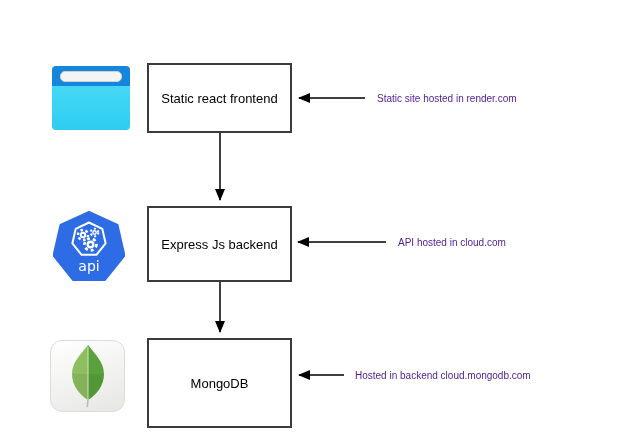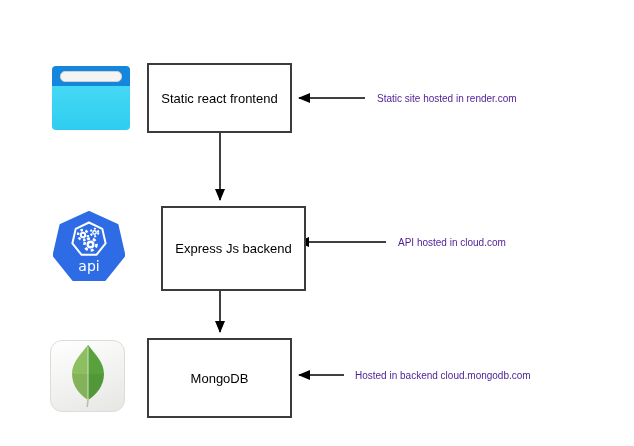--- a/index.html
+++ b/index.html
@@ -13,22 +13,22 @@
   .connectors{position:absolute;left:0;top:0;width:634px;height:446px;pointer-events:none;}
   .node{
     position:absolute;
     box-sizing:border-box;
     border:2px solid #3b3b3b;
     background:#ffffff;
     display:flex;align-items:center;justify-content:center;
     font-size:13px;color:#000000;
   }
   .node-frontend{left:147px;top:63px;width:145px;height:70px;}
-  .node-backend{left:161px;top:206px;width:145px;height:85px;}
-  .node-database{left:147px;top:338px;width:145px;height:80px;}
+  .node-backend{left:147px;top:206px;width:145px;height:76px;}
+  .node-database{left:147px;top:338px;width:145px;height:90px;}
   .annotation{
     position:absolute;
     font-size:10px;color:#4c1d95;
     white-space:nowrap;
     transform:translateY(-50%);
   }
   .annotation-frontend{left:377px;top:98px;}
   .annotation-backend{left:398px;top:242px;}
   .annotation-database{left:355px;top:375px;}
 

